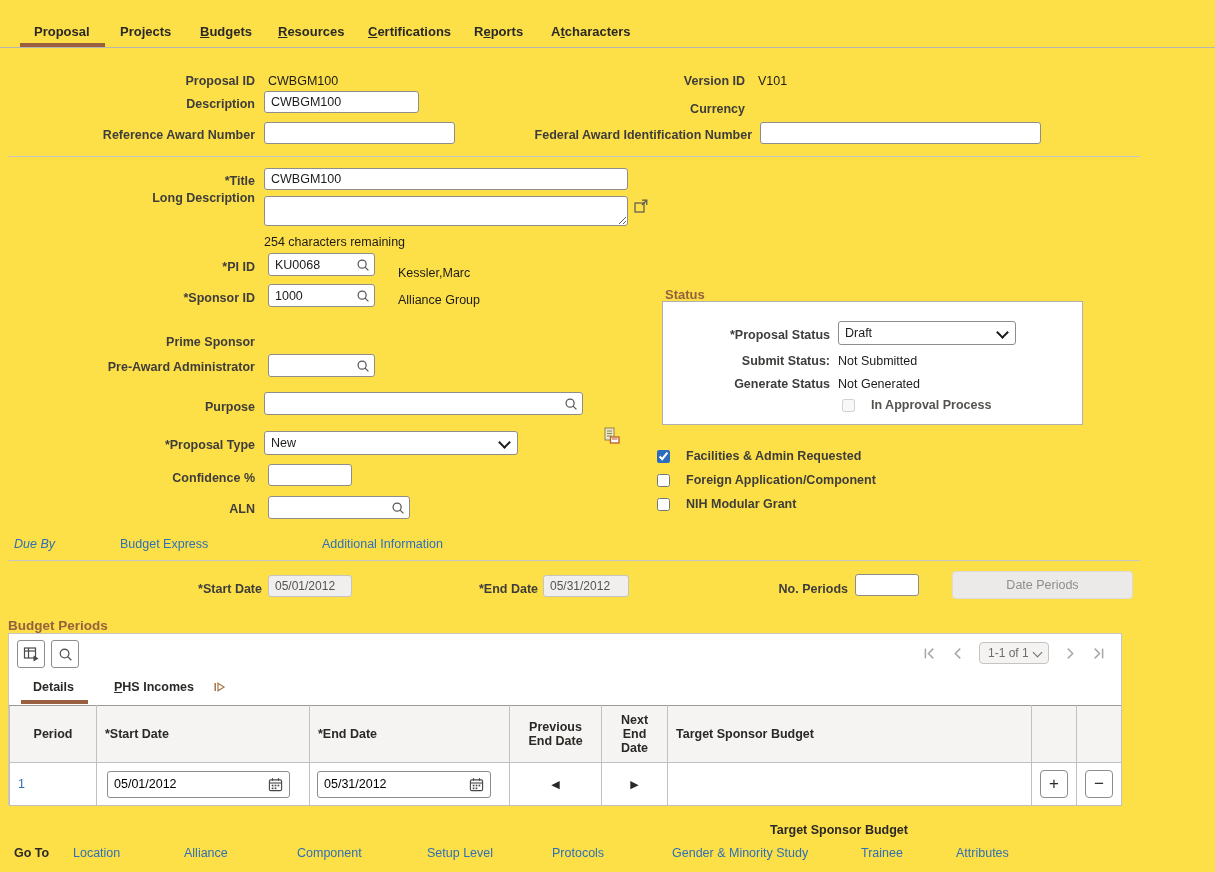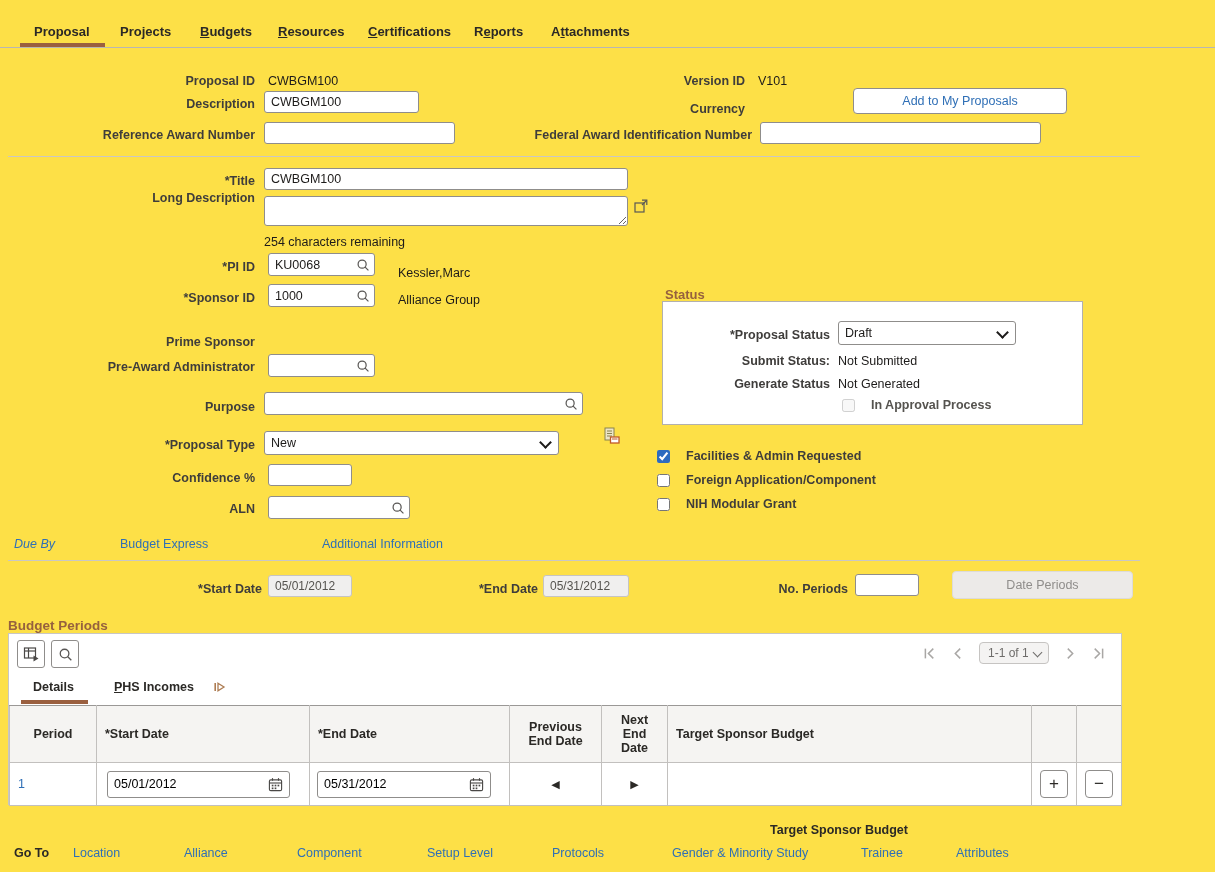--- a/index.html
+++ b/index.html
@@ -85,33 +85,32 @@
 <body>
 
 <div class="canvas">
 
   <div class="tab" style="left:34px;"><span>Proposal</span><u></u><span></span></div>
   <div class="tab" style="left:120px;"><span>Projects</span><u></u><span></span></div>
   <div class="tab" style="left:200px;"><span></span><u>B</u><span>udgets</span></div>
   <div class="tab" style="left:278px;"><span></span><u>R</u><span>esources</span></div>
   <div class="tab" style="left:368px;"><span></span><u>C</u><span>ertifications</span></div>
   <div class="tab" style="left:474px;"><span>R</span><u>e</u><span>ports</span></div>
-  <div class="tab" style="left:551px;"><span>A</span><u>t</u><span>tachments</span></div>
+  <div class="tab" style="left:551px;"><span>A</span><u>t</u><span>characters</span></div>
   <div class="tab-underline"></div>
   <div class="tabline"></div>
 
   <div class="lbl" style="left:55px;width:200px;top:74px;">Proposal ID</div>
   <div class="val" style="left:268px;top:74px;">CWBGM100</div>
   <div class="lbl" style="left:545px;width:200px;top:74px;">Version ID</div>
   <div class="val" style="left:758px;top:74px;">V101</div>
 
   <div class="lbl" style="left:55px;width:200px;top:97px;">Description</div>
   <input class="txt" style="left: 264px; top: 91px; width: 155px;" value="CWBGM100">
   <div class="lbl" style="left:545px;width:200px;top:102px;">Currency</div>
-  <button class="btn-outline" style="left:853px;top:88px;width:214px;height:26px;">Add to My Proposals</button>
 
   <div class="lbl" style="left:55px;width:200px;top:128px;">Reference Award Number</div>
   <input class="txt" style="left: 264px; top: 122px; width: 191px;" value="">
   <div class="lbl" style="left:460px;width:292px;top:128px;">Federal Award Identification Number</div>
   <input class="txt" style="left: 760px; top: 122px; width: 281px;" value="">
 
   <div class="hline" style="left:8px;top:156px;width:1132px;"></div>
 
   <div class="lbl" style="left:55px;width:200px;top:174px;">*Title</div>
   <input class="txt" style="left: 264px; top: 168px; width: 364px;" value="CWBGM100">
@@ -168,21 +167,21 @@
     <input value="" style="">
     <span class="mag">
         <svg width="14" height="14" viewBox="0 0 16 16">
           <circle cx="7" cy="7" r="4.6" fill="none" stroke="#595755" stroke-width="1.4"></circle>
           <line x1="10.4" y1="10.4" x2="14.2" y2="14.2" stroke="#595755" stroke-width="1.4"></line>
         </svg>
       </span>
   </div>
 
   <div class="lbl" style="left:55px;width:200px;top:438px;">*Proposal Type</div>
-  <div class="select-wrap" style="left:264px;top:431px;width:295px;">
+  <div class="select-wrap" style="left:264px;top:431px;width:254px;">
     <select><option>New</option></select>
   </div>
   <span class="abs" style="left:603px;top:427px;display:flex;cursor:pointer;">
     <svg width="17" height="17" viewBox="0 0 17 17">
         <rect x="2" y="1" width="9" height="12" fill="#ece5c7" stroke="#8a8350" stroke-width="1"></rect>
         <line x1="4" y1="4" x2="9" y2="4" stroke="#8a8350"></line>
         <line x1="4" y1="6.5" x2="9" y2="6.5" stroke="#8a8350"></line>
         <line x1="4" y1="9" x2="9" y2="9" stroke="#8a8350"></line>
         <rect x="7.5" y="10" width="8.5" height="6" fill="#fff" stroke="#c05a28" stroke-width="1.3"></rect>
         <line x1="9" y1="12" x2="14.5" y2="12" stroke="#c05a28"></line>

